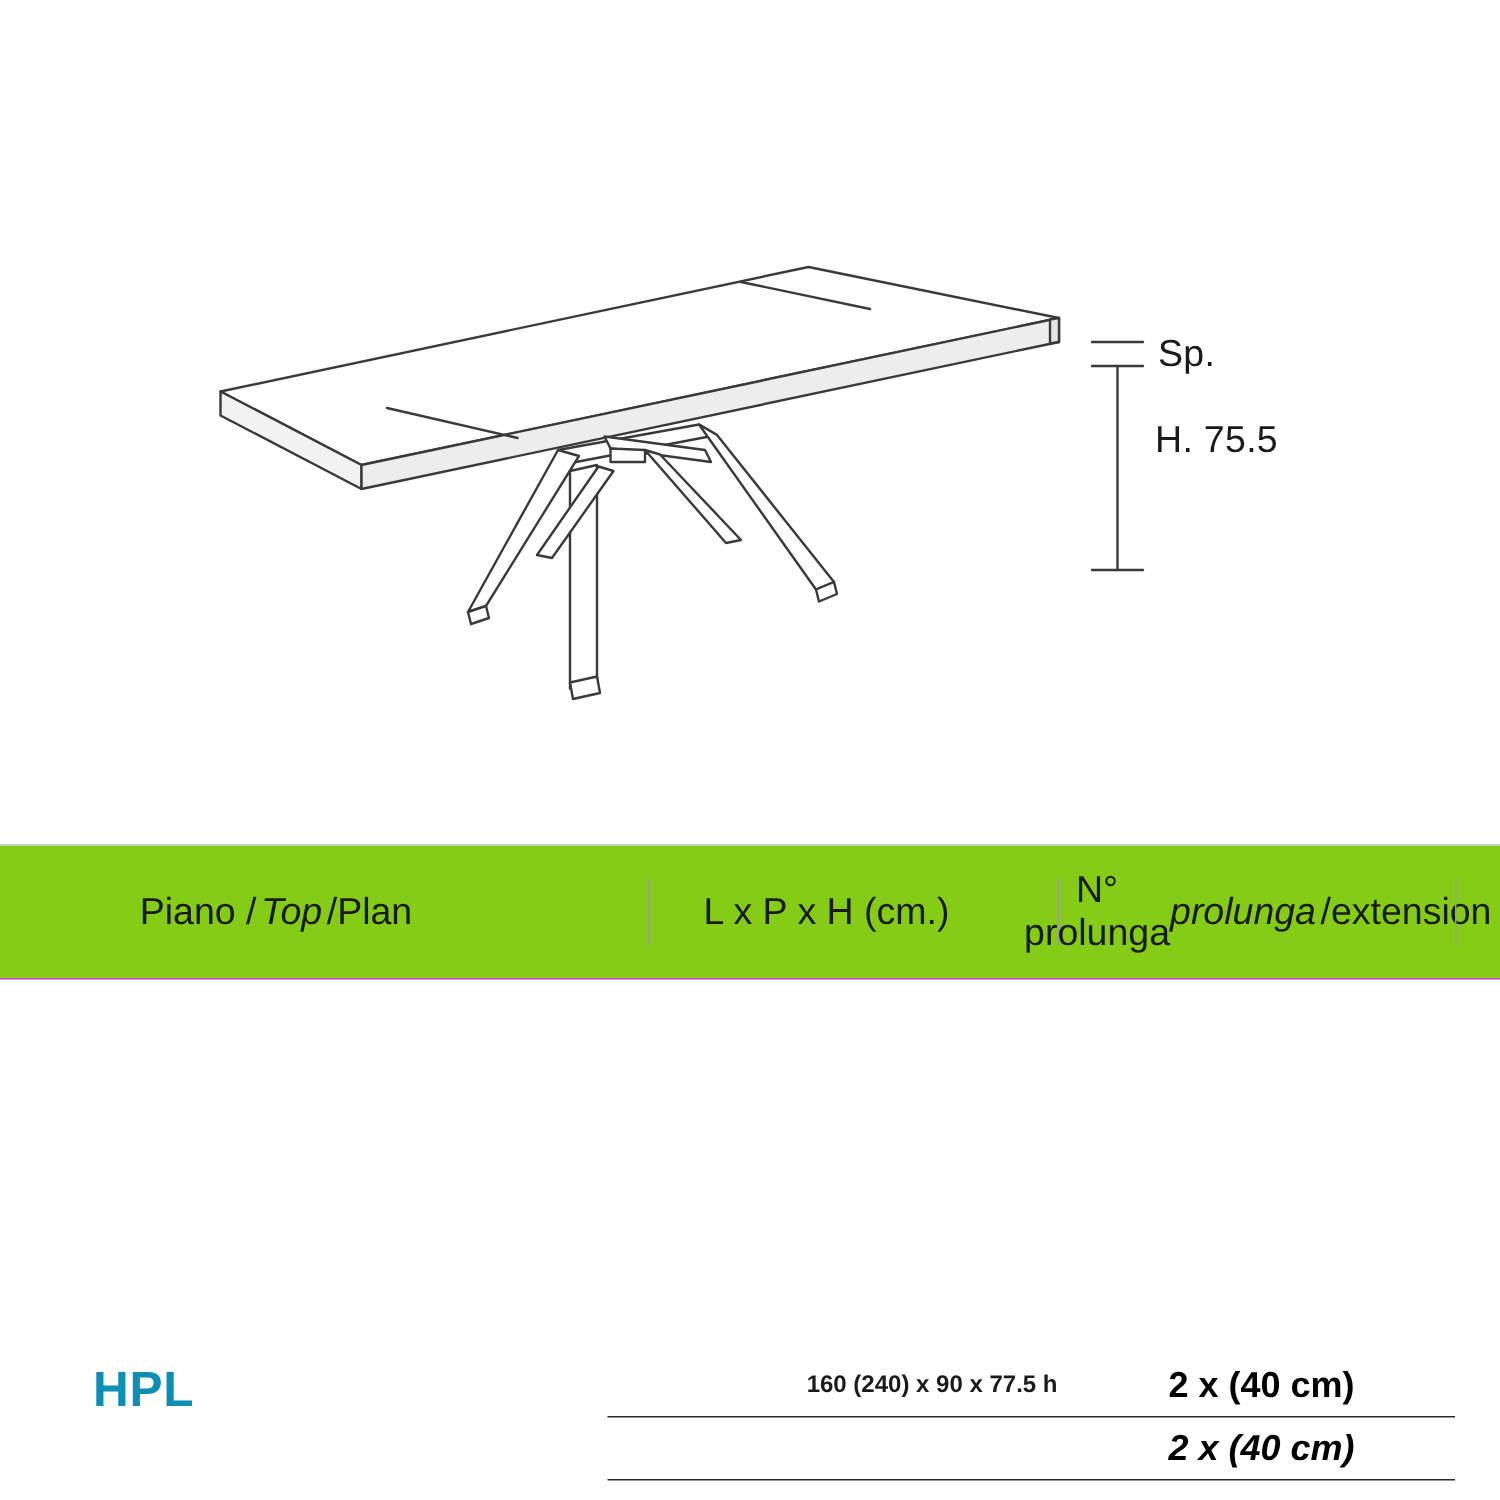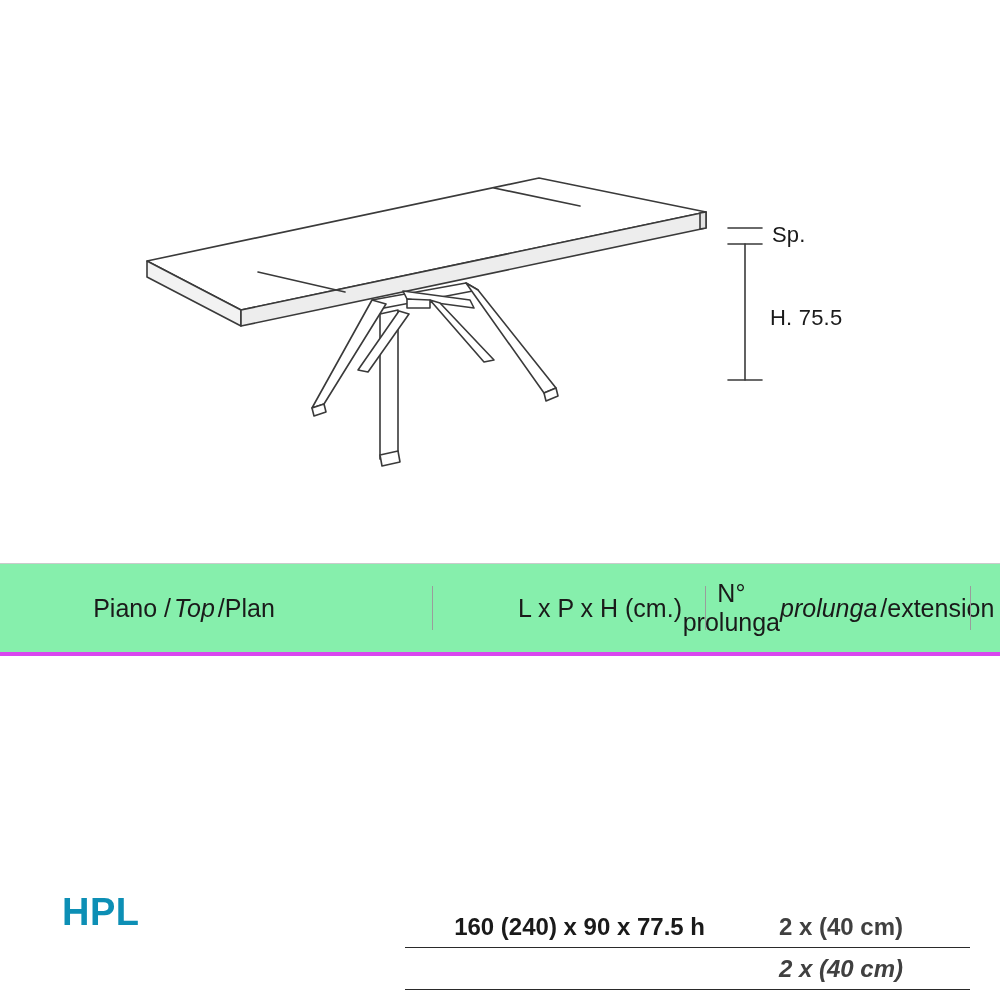--- a/index.html
+++ b/index.html
@@ -25,67 +25,67 @@
     height: 560px;
   }
   .drawing-svg {
     position: absolute;
     left: 0;
     top: 0;
   }
   .dim-label {
     position: absolute;
     font-family: "Liberation Sans", sans-serif;
-    font-size: 22px;
+    font-size: 25px;
     color: #1a1a1a;
     white-space: nowrap;
     letter-spacing: 0.2px;
   }
   .dim-sp {
     left: 772px;
     top: 222px;
   }
   .dim-h {
     left: 770px;
-    top: 305px;
+    top: 279px;
     text-align: right;
   }
 
   
   .spec-table {
     position: absolute;
     left: 0;
     top: 563px;
     width: 1000px;
   }
   .header-row {
     position: relative;
     height: 88px;
-    background: #86efac;
+    background: #84cc16;
     border-top: 1px solid #c9cbcb;
-    border-bottom: 4px solid #d946ef;
+    border-bottom: 1px solid #d946ef;
   }
   .hdr-cell {
     position: absolute;
     top: 0;
     height: 88px;
     display: flex;
     align-items: center;
     font-size: 25px;
     color: #1a1a1a;
   }
   .hdr-piano {
     left: 0;
     width: 430px;
     justify-content: center;
     padding-right: 62px;
     box-sizing: border-box;
   }
   .hdr-dims {
-    left: 464px;
+    left: 415px;
     width: 272px;
     justify-content: center;
   }
   .hdr-ext {
     left: 712px;
     width: 256px;
     justify-content: center;
     flex-direction: row;
     line-height: 1.15;
     text-align: center;
@@ -110,22 +110,22 @@
   }
 
   
   .body-area {
     position: relative;
     height: 330px;
   }
   .material-label {
     position: absolute;
     left: 62px;
-    top: 235px;
-    font-size: 38px;
+    top: 254px;
+    font-size: 33px;
     font-weight: bold;
     color: #0d8fb5;
     letter-spacing: 0.5px;
   }
   .row {
     position: absolute;
     left: 0;
     width: 1000px;
     height: 42px;
     display: flex;
@@ -140,32 +140,32 @@
     height: 1px;
     background: #2a2a2a;
   }
   .rule-1 { top: 291px; }
   .rule-2 { top: 333px; }
   .cell-dims {
     position: absolute;
     left: 405px;
     width: 300px;
     text-align: right;
-    font-size: 24px;
+    font-size: 16px;
     font-weight: bold;
     color: #1a1a1a;
   }
   .cell-ext {
     position: absolute;
     left: 712px;
     width: 258px;
     text-align: center;
     font-size: 24px;
     font-weight: bold;
-    color: #404040;
+    color: #000000;
   }
   .cell-dims.italic, .cell-ext.italic {
     font-style: italic;
   }
 </style>
 </head>
 <body>
 
 <div class="drawing-area">
   <svg class="drawing-svg" width="1000" height="560" viewBox="0 0 1000 560">

